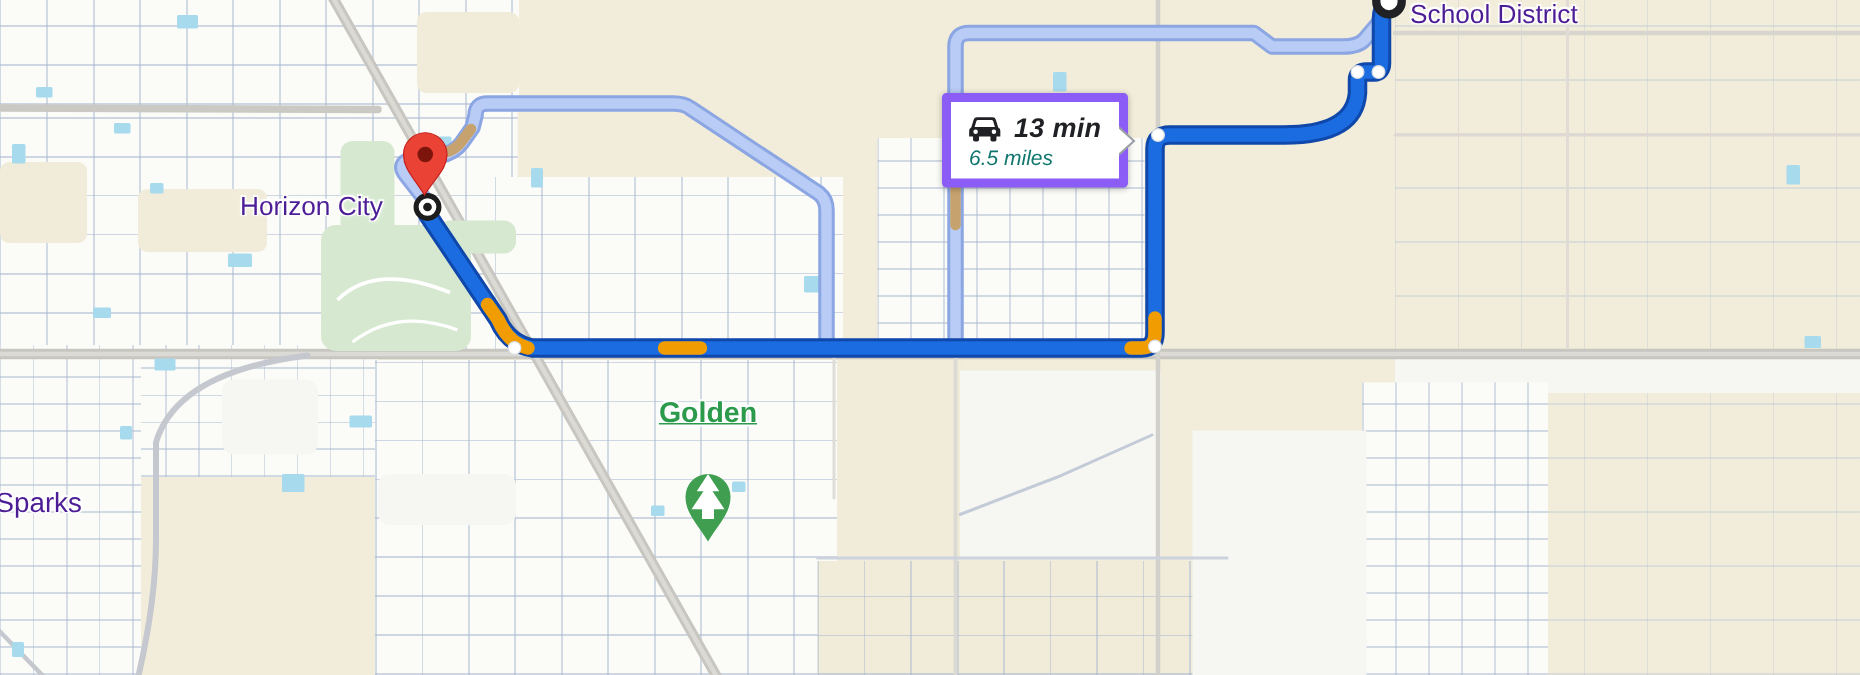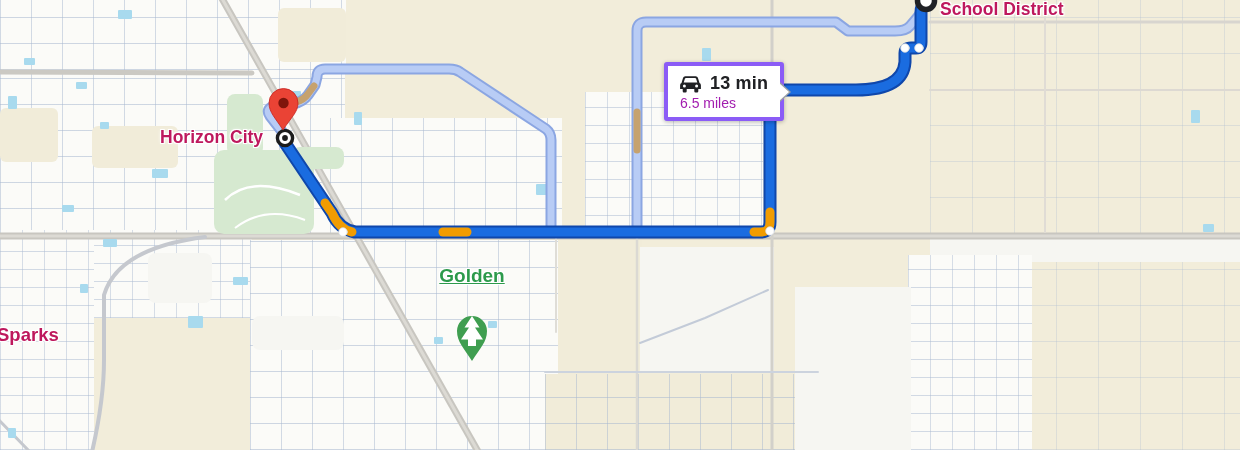--- a/index.html
+++ b/index.html
@@ -22,37 +22,37 @@
       repeating-linear-gradient(0deg, rgba(168,184,208,.5) 0 1px, transparent 1px 18px),
       repeating-linear-gradient(90deg, rgba(168,184,208,.45) 0 1px, transparent 1px 22px);
   }
   .grid-faint{
     background-image:
       repeating-linear-gradient(0deg, rgba(172,187,209,.32) 0 1px, transparent 1px 36px),
       repeating-linear-gradient(90deg, rgba(172,187,209,.3) 0 1px, transparent 1px 42px);
   }
   svg.layer{position:absolute;left:0;top:0;}
   .map-label{
-    position:absolute;font-weight:bold;color:#be185d;white-space:nowrap;
+    position:absolute;font-weight:normal;color:#4c1d95;white-space:nowrap;
     text-shadow:-1px -1px 0 #fff,1px -1px 0 #fff,-1px 1px 0 #fff,1px 1px 0 #fff,0 0 4px #fff;
   }
   .park-label{
     position:absolute;font-weight:bold;color:#2c9a4b;text-align:center;
     font-size:19px;line-height:20px;
     text-shadow:-1px -1px 0 #fff,1px -1px 0 #fff,-1px 1px 0 #fff,1px 1px 0 #fff,0 0 4px #fff;
   }
   #route-bubble{
-    position:absolute;left:664px;top:62px;background:#fff;
-    border:4px solid #8b5cf6;border-radius:3px;
+    position:absolute;left:628px;top:62px;background:#fff;
+    border:6px solid #8b5cf6;border-radius:3px;
     box-shadow:0 1px 4px rgba(0,0,0,.28);
-    padding:7px 12px 6px 10px;z-index:30;cursor:pointer;
+    padding:7px 12px 6px 10px;z-index:30;cursor:pointer;font-style:italic;
   }
   #route-bubble .row1{display:flex;align-items:center;gap:7px;}
   #route-bubble .duration{font-size:18px;font-weight:bold;color:#202124;letter-spacing:.2px;}
-  #route-bubble .distance{font-size:14px;color:#a21caf;margin-top:1px;margin-left:2px;}
+  #route-bubble .distance{font-size:14px;color:#0f766e;margin-top:1px;margin-left:2px;}
   .bubble-tip{position:absolute;width:0;height:0;}
   .tip-border{right:-11px;top:16px;border-top:10px solid transparent;border-bottom:10px solid transparent;border-left:11px solid #9aa0a6;}
   .tip-fill{right:-9px;top:17px;border-top:9px solid transparent;border-bottom:9px solid transparent;border-left:10px solid #ffffff;}
 </style>
 </head>
 <body>
 
 <div id="map-canvas">
 
   <div class="patch white grid-blue" style="left:0;top:0;width:346px;height:70px;"></div>

